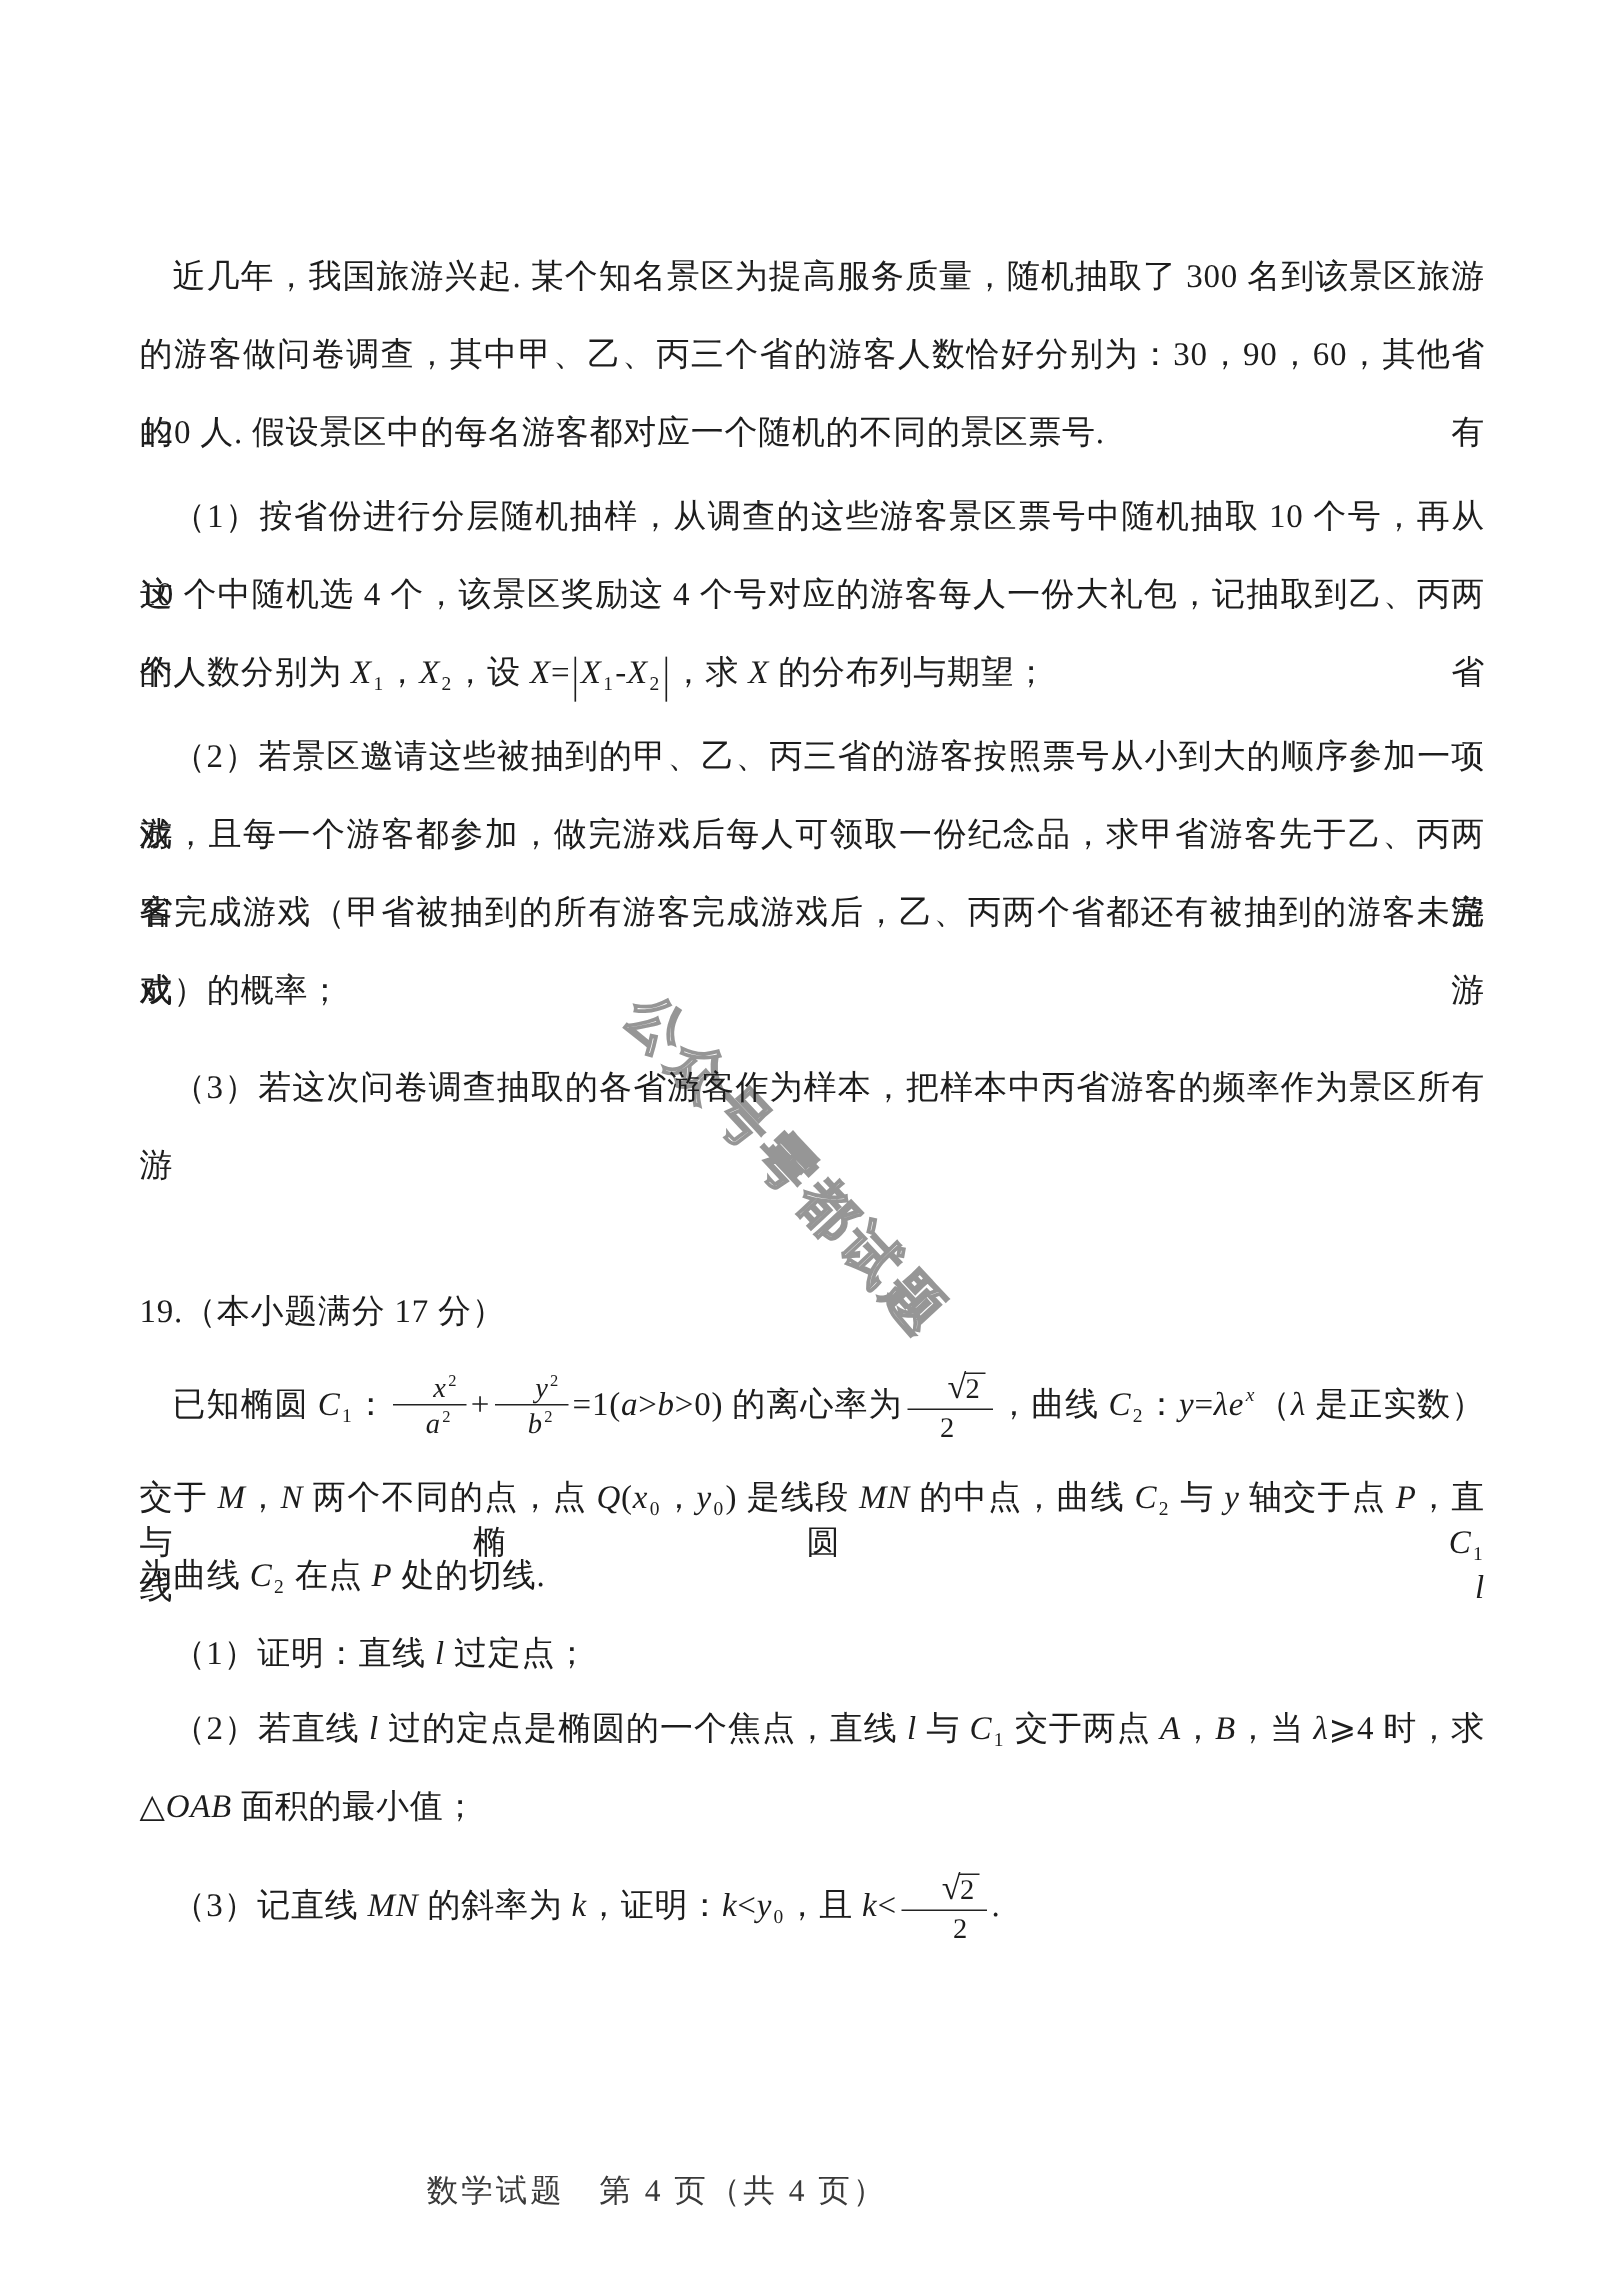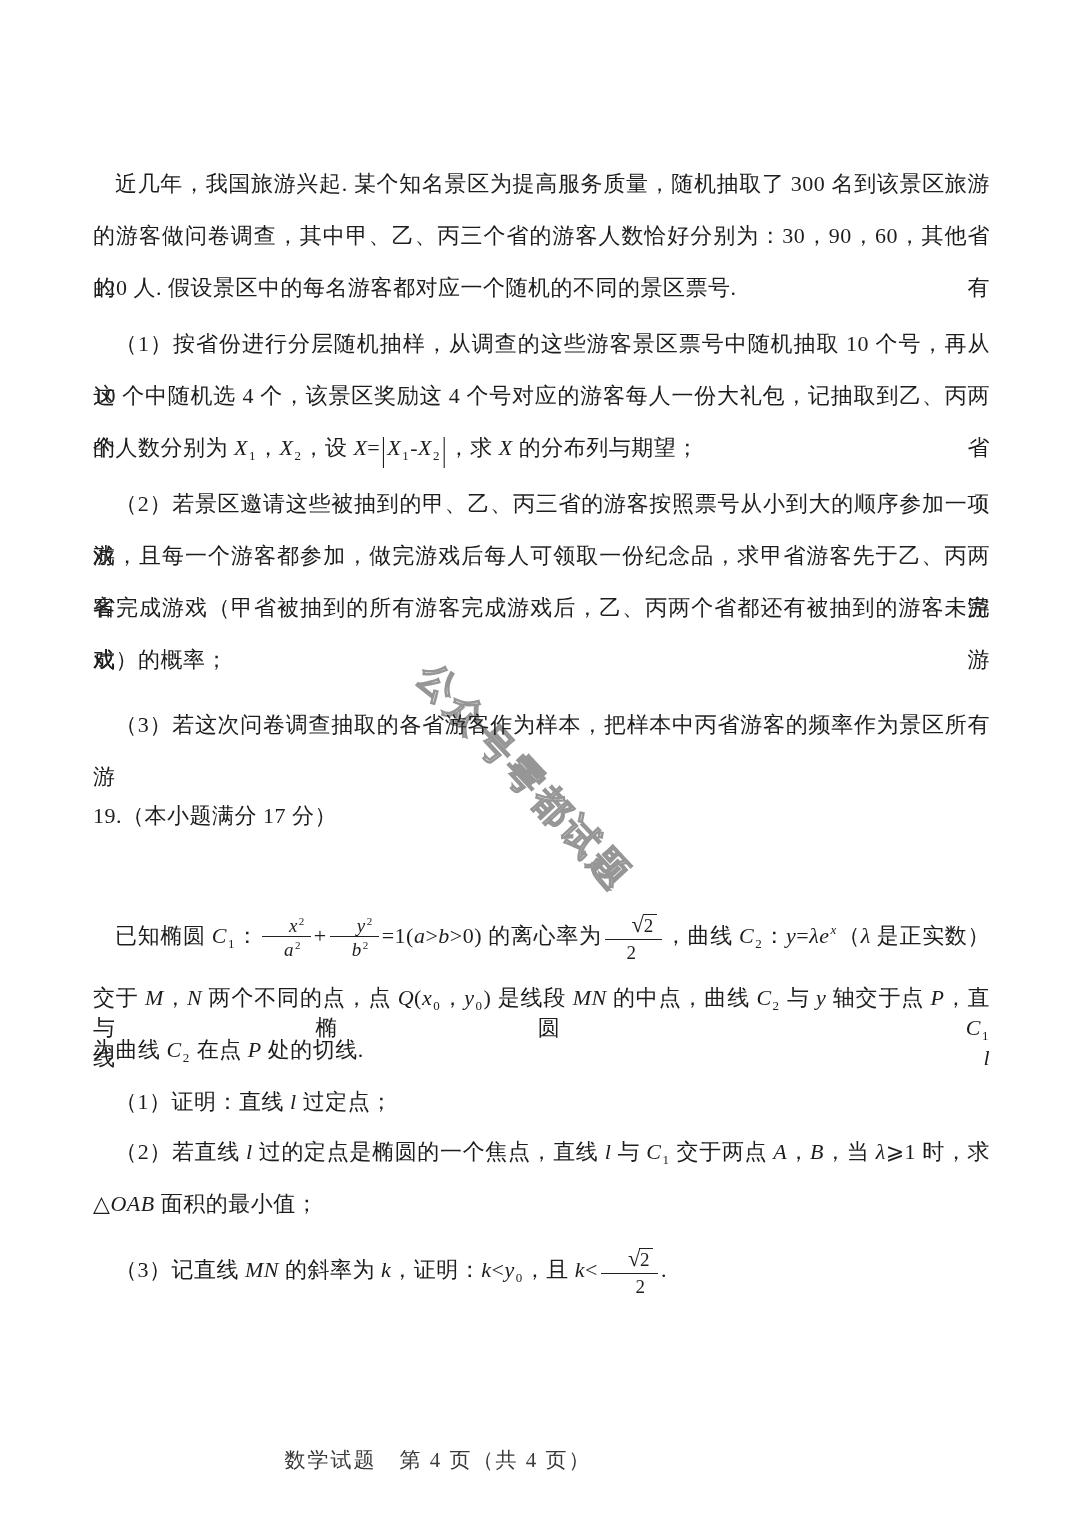--- a/index.html
+++ b/index.html
@@ -74,33 +74,33 @@
   <section class="blk" style="top:478px" id="q18-part2">
       <div class="line indent full"><span>（2）若景区邀请这些被抽到的甲、乙、丙三省的游客按照票号从小到大的顺序参加一项游</span></div>
       <div class="line full"><span>戏，且每一个游客都参加，做完游戏后每人可领取一份纪念品，求甲省游客先于乙、丙两省游</span></div>
       <div class="line full"><span>客完成游戏（甲省被抽到的所有游客完成游戏后，乙、丙两个省都还有被抽到的游客未完成游</span></div>
       <div class="line"><span>戏）的概率；</span></div>
     </section>
   <section class="blk" style="top:699px" id="q18-part3">
       <div class="line indent full"><span>（3）若这次问卷调查抽取的各省游客作为样本，把样本中丙省游客的频率作为景区所有游</span></div>
     </section>
 
-  <section class="blk" style="top:790px" id="q19-header">
+  <section class="blk" style="top:848px" id="q19-header">
       <div class="line"><span>19.（本小题满分 17 分）</span></div>
     </section>
   <section class="blk" style="top:888px" id="q19-intro">
       <div class="line indent tall full"><span>已知椭圆 </span><span class="iv">C</span><span class="sb">1</span><span>：</span><span class="frac"><span class="fn"><span class="iv">x</span><span class="sp">2</span></span><span class="fd"><span class="iv">a</span><span class="sp">2</span></span></span><span>+</span><span class="frac"><span class="fn"><span class="iv">y</span><span class="sp">2</span></span><span class="fd"><span class="iv">b</span><span class="sp">2</span></span></span><span>=1(</span><span class="iv">a</span><span>&gt;</span><span class="iv">b</span><span>&gt;0) 的离心率为</span><span class="frac"><span class="fn"><span class="rt"><span class="rsign">√</span><span class="rbody">2</span></span></span><span class="fd"><span>2</span></span></span><span>，曲线 </span><span class="iv">C</span><span class="sb">2</span><span>：</span><span class="iv">y</span><span>=</span><span class="iv">λe</span><span class="sp it">x</span><span>（</span><span class="iv">λ</span><span> 是正实数）与椭圆 </span><span class="iv">C</span><span class="sb">1</span></div>
       <div class="line full"><span>交于 </span><span class="iv">M</span><span>，</span><span class="iv">N</span><span> 两个不同的点，点 </span><span class="iv">Q</span><span>(</span><span class="iv">x</span><span class="sb">0</span><span>，</span><span class="iv">y</span><span class="sb">0</span><span>) 是线段 </span><span class="iv">MN</span><span> 的中点，曲线 </span><span class="iv">C</span><span class="sb">2</span><span> 与 </span><span class="iv">y</span><span> 轴交于点 </span><span class="iv">P</span><span>，直线 </span><span class="iv">l</span></div>
       <div class="line"><span>为曲线 </span><span class="iv">C</span><span class="sb">2</span><span> 在点 </span><span class="iv">P</span><span> 处的切线.</span></div>
     </section>
   <section class="blk" style="top:1076px" id="q19-part1">
       <div class="line indent"><span>（1）证明：直线 </span><span class="iv">l</span><span> 过定点；</span></div>
     </section>
   <section class="blk" style="top:1126px" id="q19-part2">
-      <div class="line indent full"><span>（2）若直线 </span><span class="iv">l</span><span> 过的定点是椭圆的一个焦点，直线 </span><span class="iv">l</span><span> 与 </span><span class="iv">C</span><span class="sb">1</span><span> 交于两点 </span><span class="iv">A</span><span>，</span><span class="iv">B</span><span>，当 </span><span class="iv">λ</span><span>⩾1 时，求</span></div>
+      <div class="line indent full"><span>（2）若直线 </span><span class="iv">l</span><span> 过的定点是椭圆的一个焦点，直线 </span><span class="iv">l</span><span> 与 </span><span class="iv">C</span><span class="sb">1</span><span> 交于两点 </span><span class="iv">A</span><span>，</span><span class="iv">B</span><span>，当 </span><span class="iv">λ</span><span>⩾4 时，求</span></div>
       <div class="line"><span>△</span><span class="iv">OAB</span><span> 面积的最小值；</span></div>
     </section>
   <section class="blk" style="top:1228px" id="q19-part3">
       <div class="line indent tall"><span>（3）记直线 </span><span class="iv">MN</span><span> 的斜率为 </span><span class="iv">k</span><span>，证明：</span><span class="iv">k</span><span>&lt;</span><span class="iv">y</span><span class="sb">0</span><span>，且 </span><span class="iv">k</span><span>&lt;</span><span class="frac"><span class="fn"><span class="rt"><span class="rsign">√</span><span class="rbody">2</span></span></span><span class="fd"><span>2</span></span></span><span>.</span></div>
     </section>
 
   <div class="footer">
     <span>数学试题　第 4 页（共 4 页）</span>
   </div>
 

